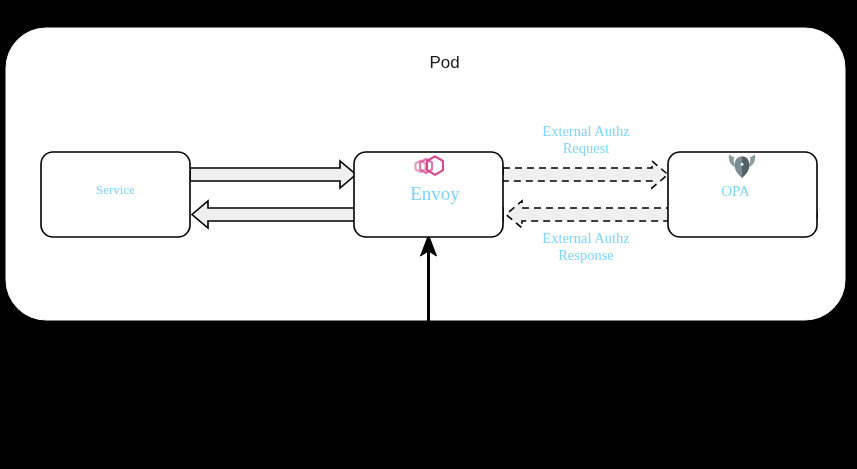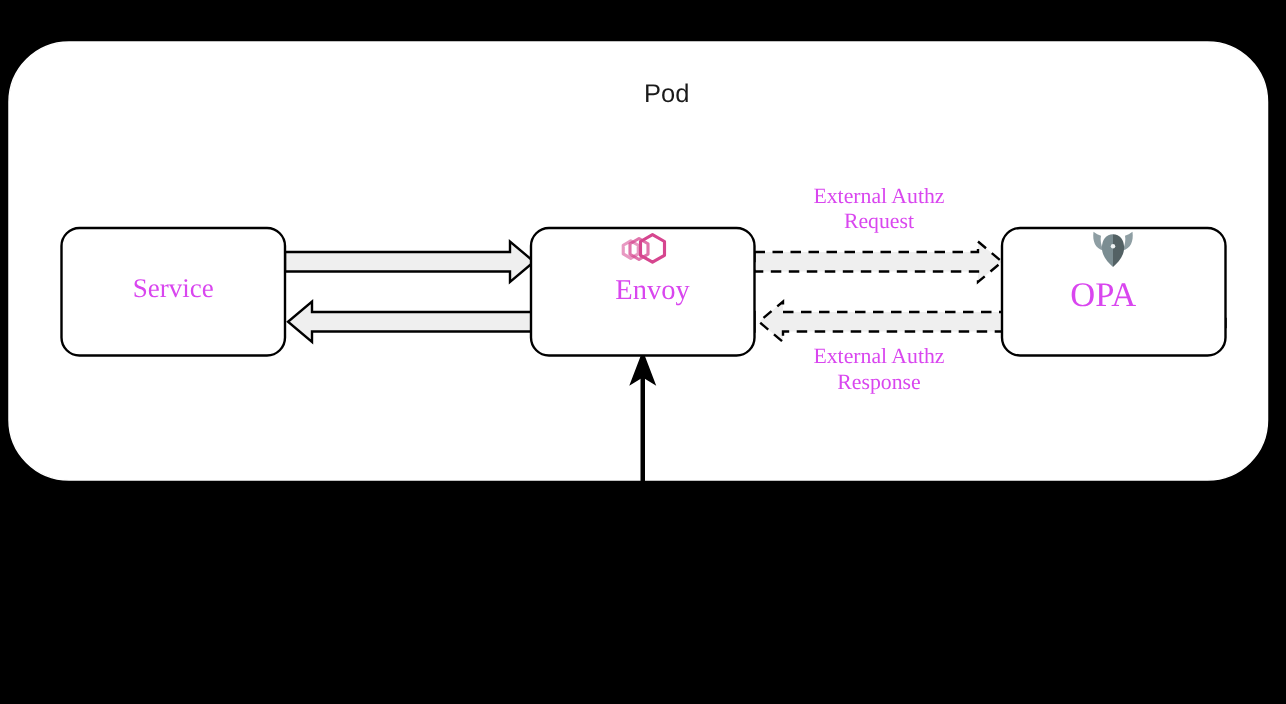--- a/index.html
+++ b/index.html
@@ -19,51 +19,51 @@
     position: absolute;
     left: 0;
     top: 0;
     width: 857px;
     height: 469px;
   }
   
   .lbl {
     position: absolute;
     text-align: center;
-    color: #d946ef;
+    color: #7dd3fc;
     white-space: pre;
     line-height: 1.18;
     pointer-events: none;
   }
   #pod-title {
     left: 0px;
     top: 53px;
     width: 857px;
     font-family: "Liberation Sans", sans-serif;
     font-size: 17px;
     color: #1a1a1a;
     padding-left: 16px;
   }
   #service-label {
     left: 41px;
     top: 182px;
     width: 149px;
-    font-size: 18px;
+    font-size: 13px;
   }
   #envoy-label {
     left: 354px;
     top: 183px;
     width: 162px;
     font-size: 19px;
   }
   #opa-label {
     left: 668px;
     top: 183px;
     width: 135px;
-    font-size: 23px;
+    font-size: 15px;
   }
   #authz-request-label {
     left: 506px;
     top: 123px;
     width: 160px;
     font-size: 14.5px;
   }
   #authz-response-label {
     left: 506px;
     top: 230px;

